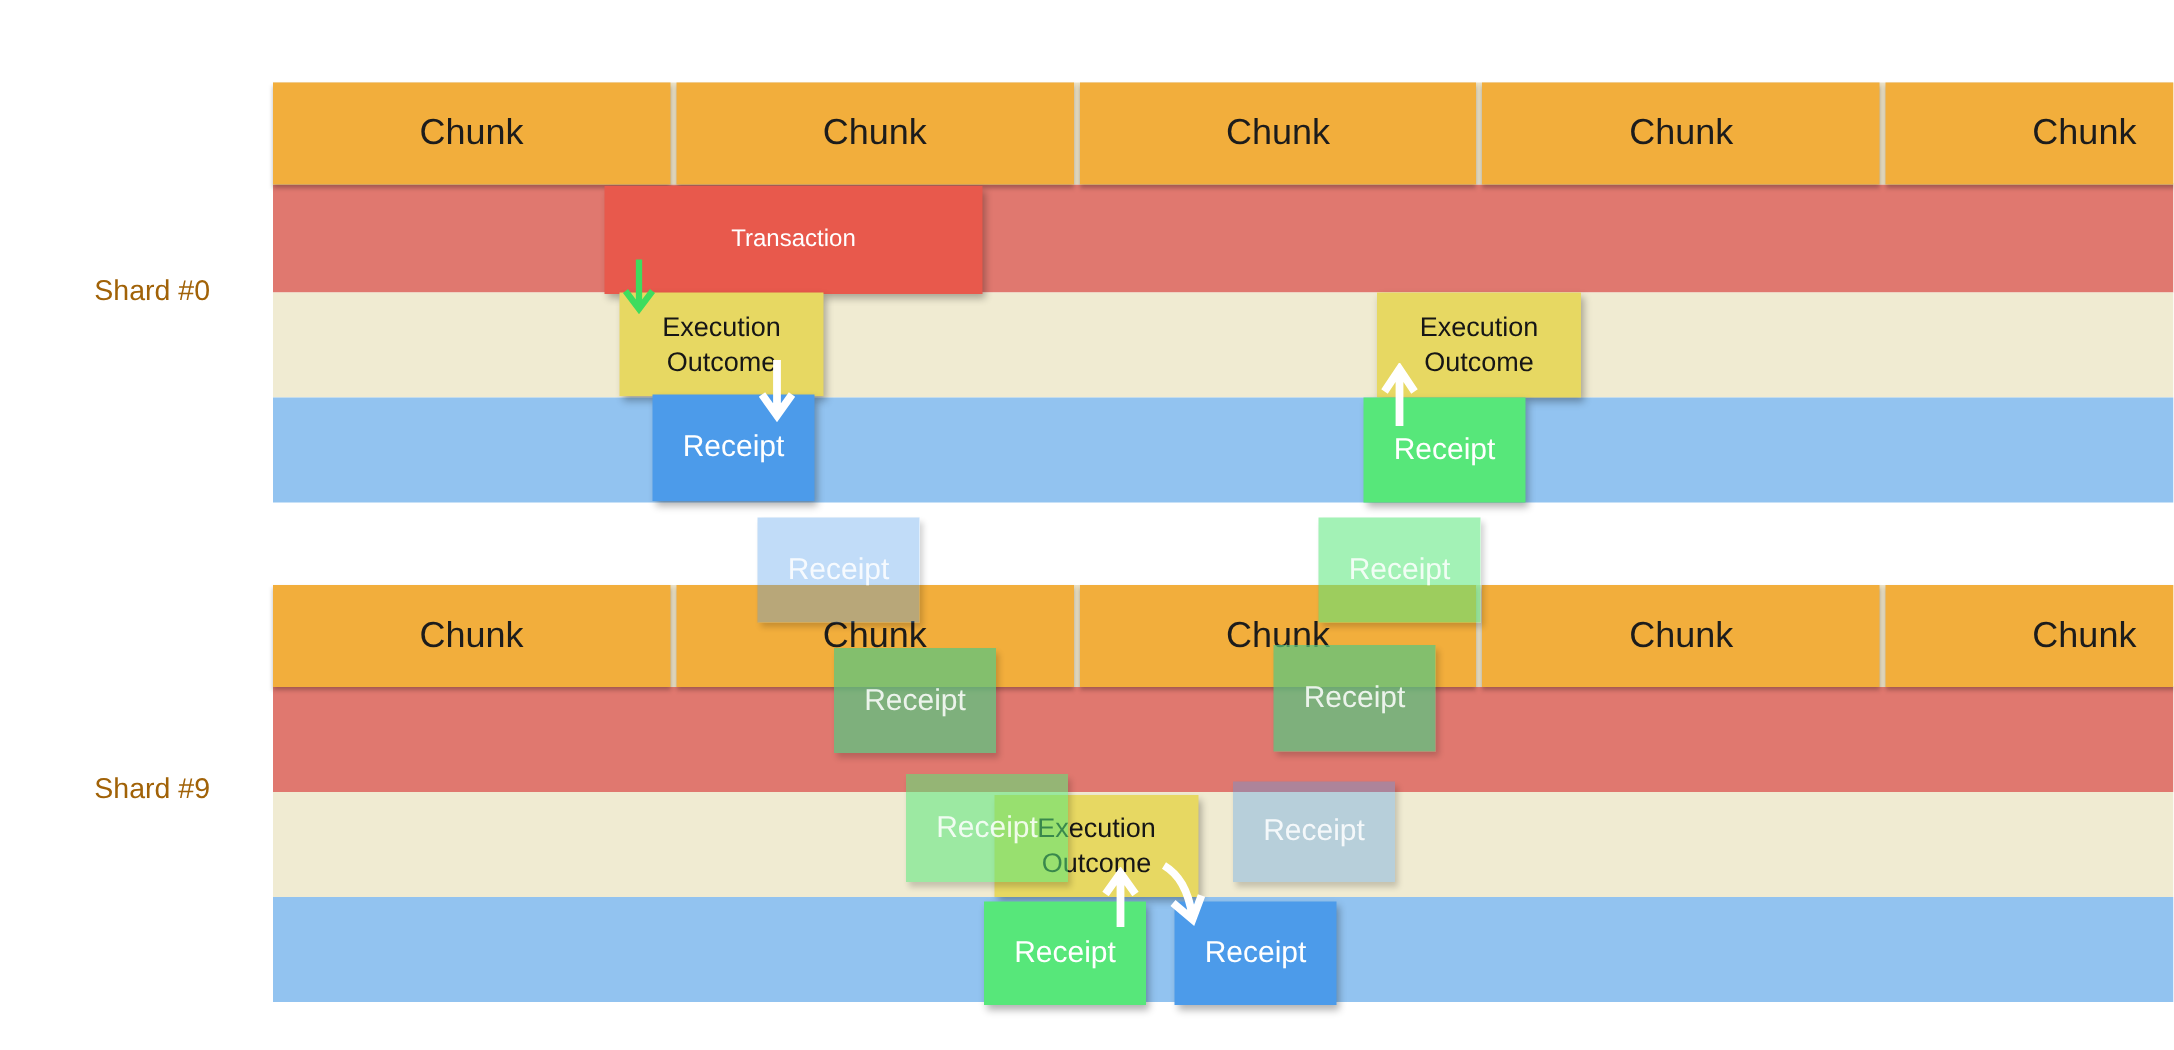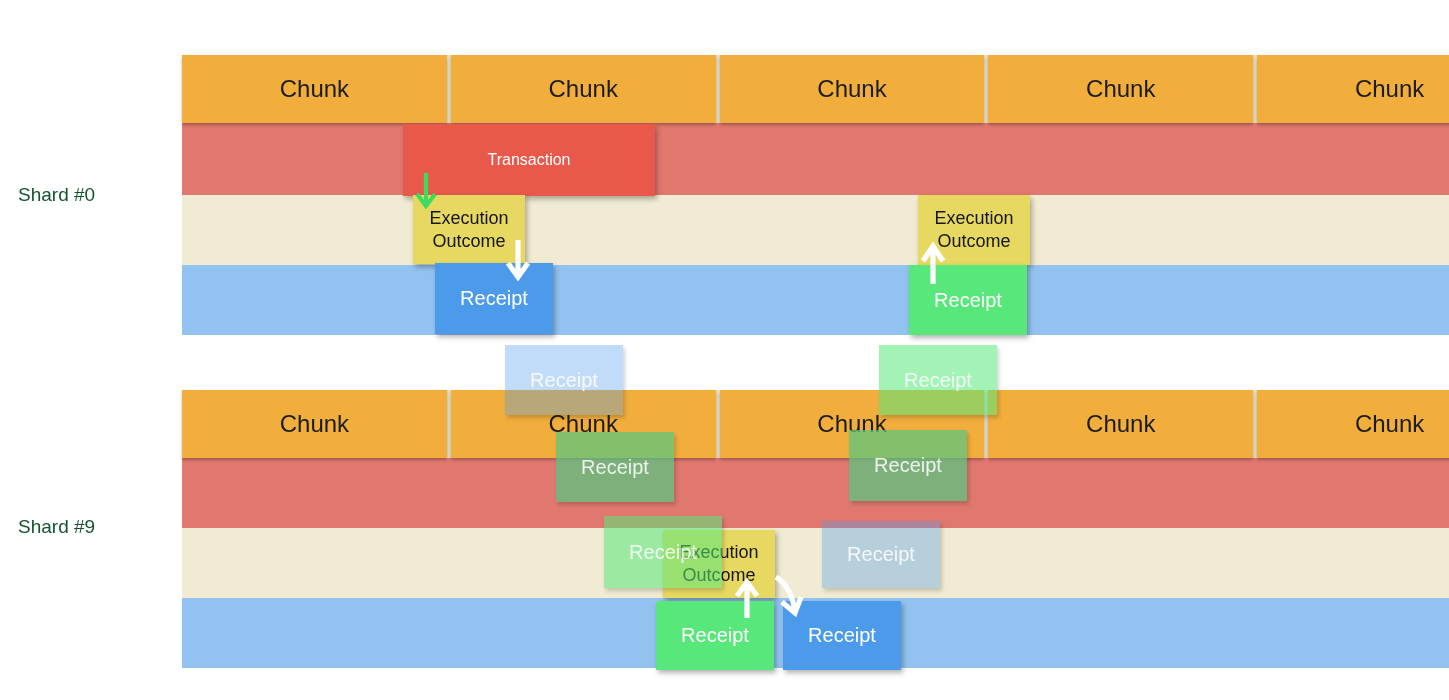--- a/index.html
+++ b/index.html
@@ -20,33 +20,33 @@
   .s1-blue{top:598px;height:70px;}
 
   
   .chunk-band{display:flex;gap:4px;background:#EAE0C5;}
   .s0-chunks{top:55px;height:68px;}
   .s1-chunks{top:390px;height:68px;}
   .chunk-cell{flex:1;background:#F2AE3C;display:flex;align-items:center;justify-content:center;
     font-size:24px;color:#1c1c1c;box-shadow:0 2px 3px rgba(0,0,0,0.28);}
 
   
-  .shard-label{position:absolute;left:18px;width:122px;text-align:left;font-size:19px;color:#14532d;}
+  .shard-label{position:absolute;left:18px;width:122px;text-align:right;font-size:19px;color:#a16207;}
   .shard0-label{top:184px;}
   .shard1-label{top:516px;}
 
   
   .fbox{position:absolute;display:flex;align-items:center;justify-content:center;
     box-shadow:2px 3px 5px rgba(0,0,0,0.3);}
   .transaction{left:403px;top:124px;width:252px;height:72px;background:#E8594C;color:#fff;font-size:16px;}
-  .eo{flex-direction:column;background:#E7D862;color:#161616;font-size:18px;line-height:23px;width:112px;text-align:center;}
+  .eo{flex-direction:column;background:#E7D862;color:#161616;font-size:18px;line-height:23px;width:136px;text-align:center;}
   .eo-s0-left{left:413px;top:195px;height:69px;}
   .eo-s0-right{left:918px;top:195px;height:70px;}
   .eo-s1{left:663px;top:530px;height:68px;}
-  .receipt{width:118px;height:71px;color:#fff;font-size:20px;}
+  .receipt{width:108px;height:71px;color:#fff;font-size:20px;}
   .r-blue{background:#4C9BEA;}
   .r-green{background:#57E77A;}
   .r-s0-blue{left:435px;top:263px;}
   .r-s0-green{left:909px;top:265px;height:70px;}
   .r-s1-green{left:656px;top:601px;height:69px;}
   .r-s1-blue{left:783px;top:601px;height:69px;}
 
   
   .ghost{box-shadow:2px 3px 4px rgba(0,0,0,0.18);}
   .g-blue{background:rgba(76,155,234,0.35);}

